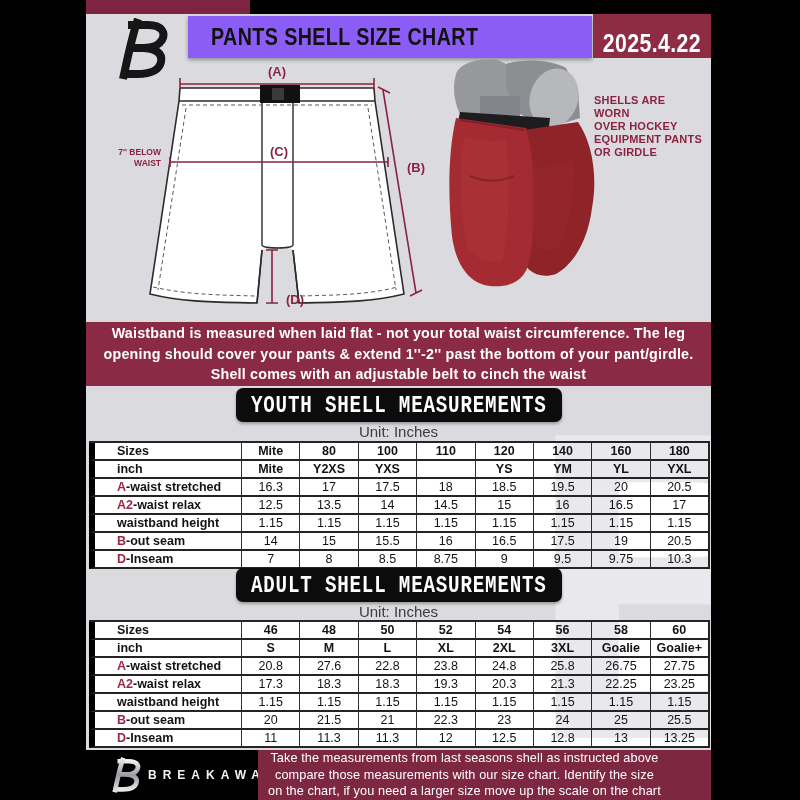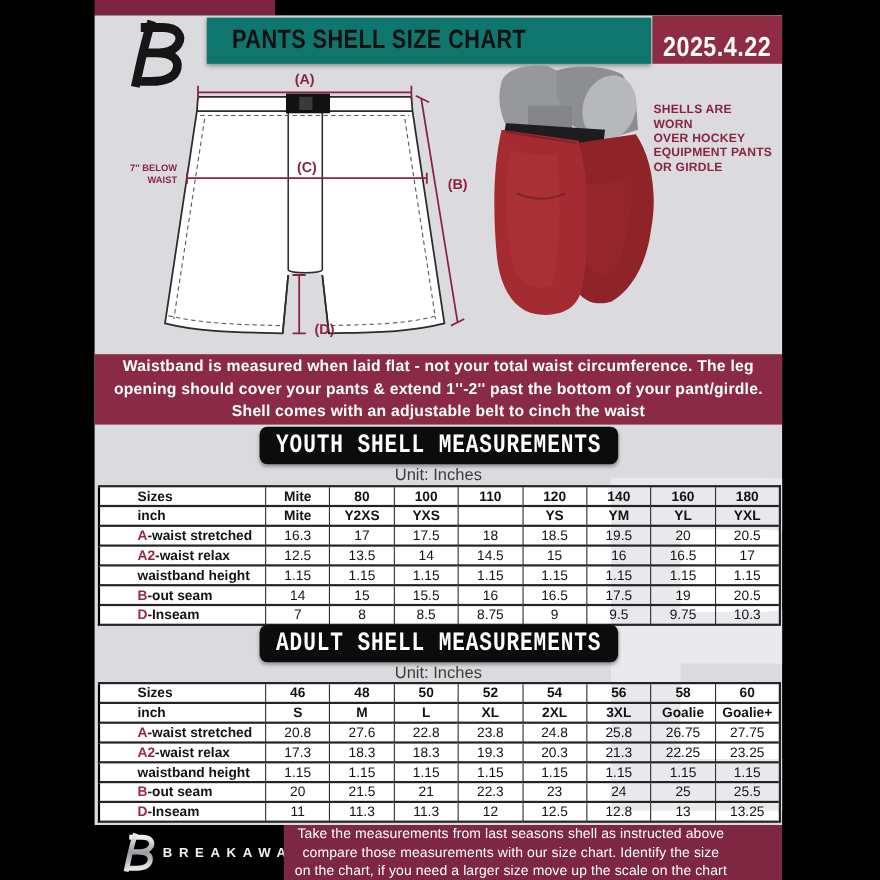--- a/index.html
+++ b/index.html
@@ -5,21 +5,21 @@
   html,body{margin:0;padding:0;}
   body{
     width:800px;height:800px;position:relative;background:#000;
     font-family:"Liberation Sans", sans-serif;overflow:hidden;
   }
   
   .top-tab{position:absolute;left:86px;top:0;width:164px;height:14px;background:#7e2340;}
   
   .sheet{position:absolute;left:86px;top:14px;width:625px;height:736px;background:#dbdbdf;overflow:hidden;}
   
-  .titlebar{position:absolute;left:102px;top:2px;width:404px;height:42px;background:#0f766e;
+  .titlebar{position:absolute;left:102px;top:2px;width:404px;height:42px;background:#8b5cf6;
     box-shadow:0 2px 4px rgba(0,0,0,.35);z-index:2;}
   .titlebar .t{display:inline-block;transform:scaleX(.82);transform-origin:left center;
     font-size:24px;font-weight:700;color:#111;line-height:42px;padding-left:28px;white-space:nowrap;letter-spacing:.5px;}
   .datebox{position:absolute;left:507px;top:0;width:118px;height:44px;background:#8e2c44;z-index:2;
     display:flex;align-items:flex-end;justify-content:center;}
   .datebox .t{display:inline-block;transform:scaleX(.85);font-size:25px;font-weight:800;color:#fff;letter-spacing:.5px;}
   .logo-top{position:absolute;left:22px;top:4px;z-index:2;}
   
   .shorts-svg{position:absolute;left:20px;top:48px;z-index:2;}
   .photo-svg{position:absolute;left:354px;top:42px;z-index:2;}
@@ -37,21 +37,21 @@
   .unit{position:absolute;left:0;width:625px;text-align:center;font-size:15px;color:#3c3c3c;z-index:2;}
   
   .white-bg{position:absolute;left:3px;width:619px;height:127px;background:#fff;z-index:0;}
   .watermark{position:absolute;left:440px;top:352px;z-index:1;font-size:440px;font-weight:700;
     color:#e9e9ed;line-height:1;pointer-events:none;}
   .stable{position:absolute;left:3px;width:619px;display:grid;grid-template-columns:152px repeat(8,1fr);
     grid-auto-rows:18px;z-index:2;border-top:2px solid #242424;border-right:2px solid #242424;}
   .trow{display:contents;}
   .tcell{border-bottom:2px solid #242424;border-left:1.5px solid #2e2e2e;
     font-size:12.5px;color:#131313;display:flex;align-items:center;justify-content:center;overflow:hidden;}
-  .tlabel{border-left:2px solid #000000;justify-content:flex-start;padding-left:34px;font-weight:700;}
+  .tlabel{border-left:6px solid #000000;justify-content:flex-start;padding-left:22px;font-weight:700;}
   .tval{font-weight:400;}
   .hdr .tval{font-weight:700;}
   .pfx{color:#9b2743;font-weight:700;}
   
   .footer{position:absolute;left:0;top:750px;width:800px;height:50px;background:#000;}
   .footer-logo{position:absolute;left:106px;top:6px;}
   .brand{position:absolute;left:148px;top:0;height:50px;display:flex;align-items:center;
     color:#f2f2f2;font-size:12px;font-weight:700;letter-spacing:6px;}
   .footer-note{position:absolute;left:258px;top:0;width:453px;height:50px;background:#7d2742;
     display:flex;align-items:center;}

